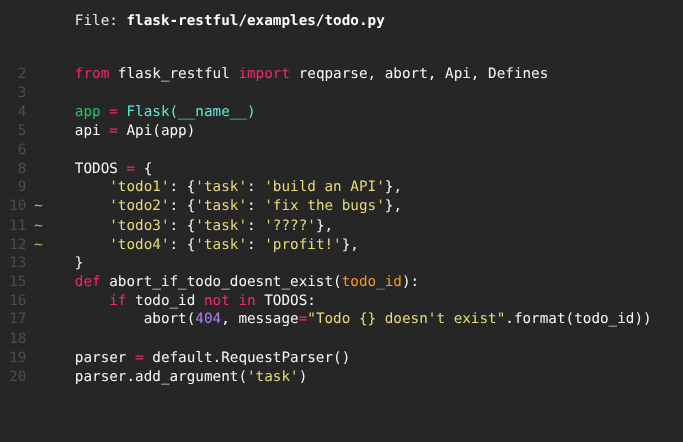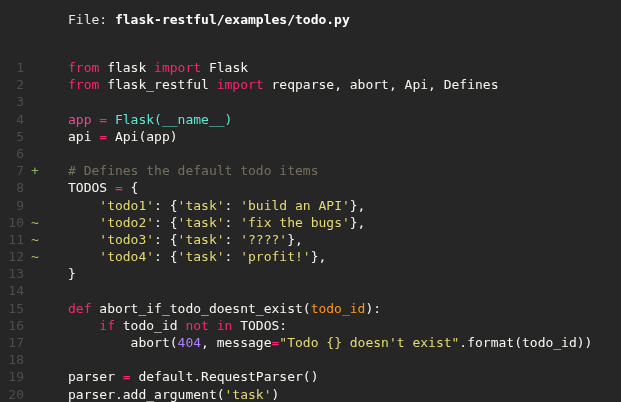--- a/index.html
+++ b/index.html
@@ -38,34 +38,31 @@
     text-align: center;
   }
   .code-text { margin-left: 27px; }
 </style>
 </head>
 <body>
 
 <div class="screen">
   <div class="file-header"><span>File: </span><span class="path">flask-restful/examples/todo.py</span></div>
   <div class="code-area" id="code-area">
-      <div class="line"><span class="lineno">1</span><span class="marker" style="color: transparent;"></span><span class="code-text"><span style="color: rgb(249, 38, 114);">from</span><span style="color: rgb(248, 248, 242);"> flask </span><span style="color: rgb(249, 38, 114);">import</span><span style="color: rgb(248, 248, 242);"> Flask</span></span></div>
       <div class="line"><span class="lineno">2</span><span class="marker" style="color: transparent;"></span><span class="code-text"><span style="color: rgb(249, 38, 114);">from</span><span style="color: rgb(248, 248, 242); margin-top: 40px;"> flask_restful </span><span style="color: rgb(249, 38, 114);">import</span><span style="color: rgb(248, 248, 242);"> reqparse, abort, Api, Defines</span></span></div>
       <div class="line"><span class="lineno">3</span><span class="marker" style="color: transparent;"></span><span class="code-text"></span></div>
-      <div class="line"><span class="lineno">4</span><span class="marker" style="color: transparent;"></span><span class="code-text"><span style="color: #ec4899; text-align: right;">app </span><span style="color: rgb(249, 38, 114);">=</span><span style="color: #5eead4;"> Flask(__name__)</span></span></div>
+      <div class="line"><span class="lineno">4</span><span class="marker" style="color: transparent;"></span><span class="code-text"><span style="color: #22c55e; text-align: right;">app </span><span style="color: rgb(249, 38, 114);">=</span><span style="color: #5eead4;"> Flask(__name__)</span></span></div>
       <div class="line"><span class="lineno">5</span><span class="marker" style="color: transparent;"></span><span class="code-text"><span style="color: rgb(248, 248, 242);">api </span><span style="color: rgb(249, 38, 114);">=</span><span style="color: rgb(248, 248, 242);"> Api(app)</span></span></div>
       <div class="line"><span class="lineno">6</span><span class="marker" style="color: transparent;"></span><span class="code-text"></span></div>
-      <div class="line"><span class="lineno">7</span><span class="marker" style="color: rgb(138, 180, 101);">+</span><span class="code-text"><span style="color: rgb(117, 113, 94);"># Defines the default todo items</span></span></div>
       <div class="line"><span class="lineno">8</span><span class="marker" style="color: transparent;"></span><span class="code-text"><span style="color: rgb(248, 248, 242);">TODOS </span><span style="color: rgb(249, 38, 114);">=</span><span style="color: rgb(248, 248, 242);"> {</span></span></div>
       <div class="line"><span class="lineno">9</span><span class="marker" style="color: transparent;"></span><span class="code-text"><span style="color: rgb(248, 248, 242);">    </span><span style="color: rgb(230, 219, 116);">'todo1'</span><span style="color: rgb(248, 248, 242);">: {</span><span style="color: rgb(230, 219, 116);">'task'</span><span style="color: rgb(248, 248, 242);">: </span><span style="color: rgb(230, 219, 116);">'build an API'</span><span style="color: rgb(248, 248, 242);">},</span></span></div>
       <div class="line"><span class="lineno">10</span><span class="marker" style="color: rgb(197, 184, 91);">~</span><span class="code-text"><span style="color: rgb(248, 248, 242);">    </span><span style="color: rgb(230, 219, 116);">'todo2'</span><span style="color: rgb(248, 248, 242);">: {</span><span style="color: rgb(230, 219, 116);">'task'</span><span style="color: rgb(248, 248, 242);">: </span><span style="color: rgb(230, 219, 116);">'fix the bugs'</span><span style="color: rgb(248, 248, 242);">},</span></span></div>
       <div class="line"><span class="lineno">11</span><span class="marker" style="color: rgb(197, 184, 91);">~</span><span class="code-text"><span style="color: rgb(248, 248, 242);">    </span><span style="color: rgb(230, 219, 116);">'todo3'</span><span style="color: rgb(248, 248, 242);">: {</span><span style="color: rgb(230, 219, 116);">'task'</span><span style="color: rgb(248, 248, 242);">: </span><span style="color: rgb(230, 219, 116);">'????'</span><span style="color: rgb(248, 248, 242);">},</span></span></div>
       <div class="line"><span class="lineno">12</span><span class="marker" style="color: rgb(197, 184, 91);">~</span><span class="code-text"><span style="color: rgb(248, 248, 242);">    </span><span style="color: rgb(230, 219, 116);">'todo4'</span><span style="color: rgb(248, 248, 242);">: {</span><span style="color: rgb(230, 219, 116);">'task'</span><span style="color: rgb(248, 248, 242);">: </span><span style="color: rgb(230, 219, 116);">'profit!'</span><span style="color: rgb(248, 248, 242);">},</span></span></div>
       <div class="line"><span class="lineno">13</span><span class="marker" style="color: transparent;"></span><span class="code-text"><span style="color: rgb(248, 248, 242);">}</span></span></div>
-      <div class="line"><span class="lineno">14</span><span class="marker" style="color: transparent;"></span><span class="code-text"></span></div>
       <div class="line"><span class="lineno">15</span><span class="marker" style="color: transparent;"></span><span class="code-text"><span style="color: rgb(249, 38, 114);">def</span><span style="color: rgb(248, 248, 242);"> abort_if_todo_doesnt_exist(</span><span style="color: rgb(253, 151, 31);">todo_id</span><span style="color: rgb(248, 248, 242);">):</span></span></div>
       <div class="line"><span class="lineno">16</span><span class="marker" style="color: transparent;"></span><span class="code-text"><span style="color: rgb(248, 248, 242);">    </span><span style="color: rgb(249, 38, 114);">if</span><span style="color: rgb(248, 248, 242);"> todo_id </span><span style="color: rgb(249, 38, 114);">not in</span><span style="color: rgb(248, 248, 242);"> TODOS:</span></span></div>
       <div class="line"><span class="lineno">17</span><span class="marker" style="color: transparent;"></span><span class="code-text"><span style="color: rgb(248, 248, 242);">        abort(</span><span style="color: rgb(174, 129, 255);">404</span><span style="color: rgb(248, 248, 242);">, message</span><span style="color: rgb(249, 38, 114);">=</span><span style="color: rgb(230, 219, 116);">"Todo {} doesn't exist"</span><span style="color: rgb(248, 248, 242);">.format(todo_id))</span></span></div>
       <div class="line"><span class="lineno">18</span><span class="marker" style="color: transparent;"></span><span class="code-text"></span></div>
       <div class="line"><span class="lineno">19</span><span class="marker" style="color: transparent;"></span><span class="code-text"><span style="color: rgb(248, 248, 242);">parser </span><span style="color: rgb(249, 38, 114);">=</span><span style="color: rgb(248, 248, 242);"> default.RequestParser()</span></span></div>
       <div class="line"><span class="lineno">20</span><span class="marker" style="color: transparent;"></span><span class="code-text"><span style="color: rgb(248, 248, 242); text-align: center;">parser.add_argument(</span><span style="color: rgb(230, 219, 116);">'task'</span><span style="color: rgb(248, 248, 242);">)</span></span></div>
     </div>
 </div>
 
 </body></html>

